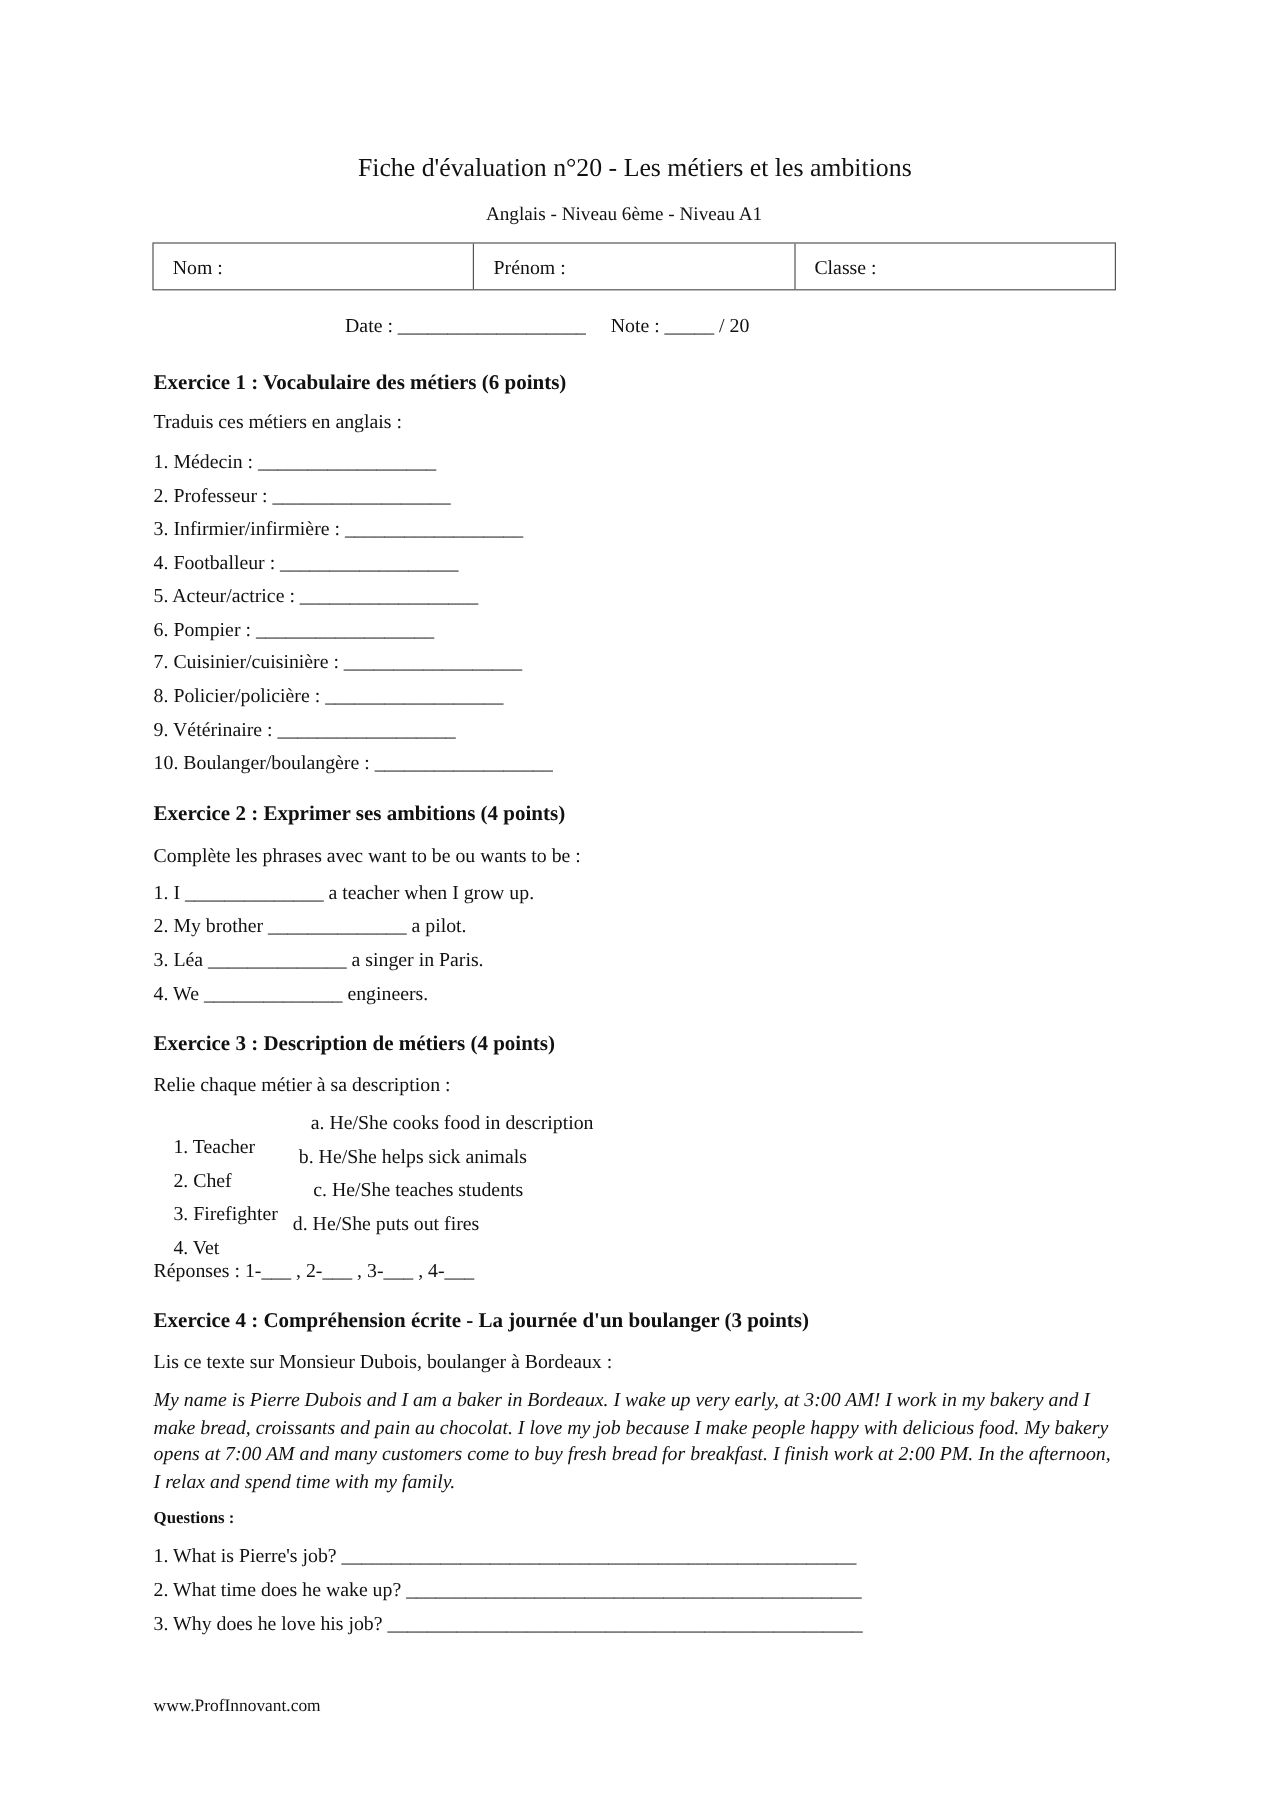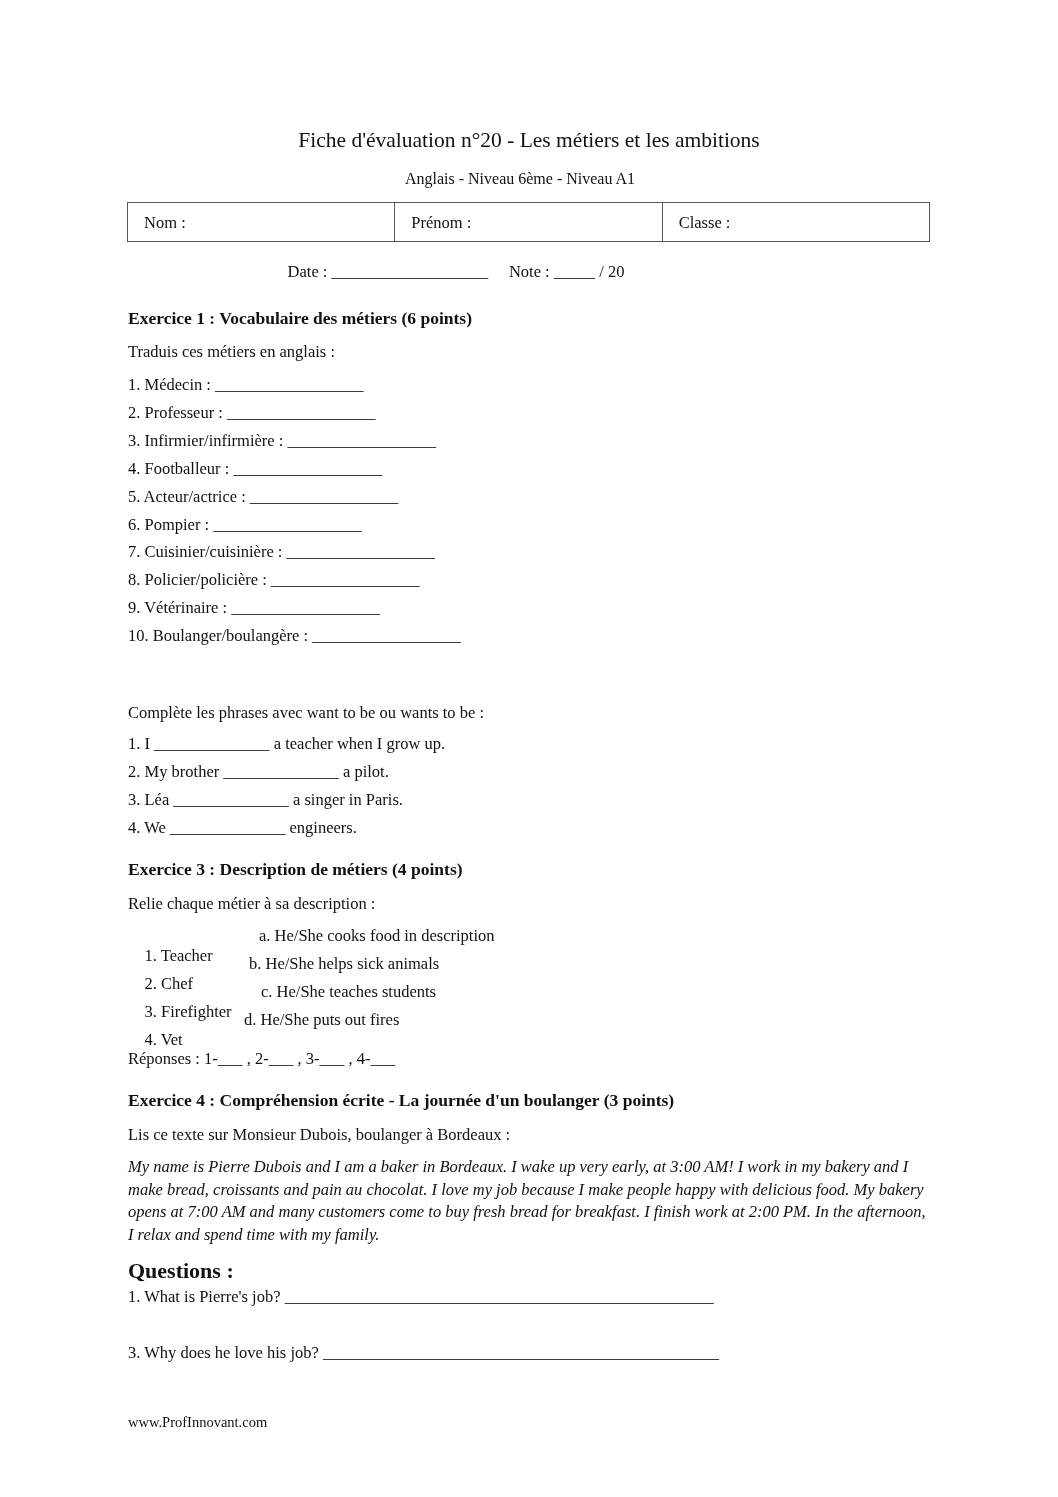--- a/index.html
+++ b/index.html
@@ -67,20 +67,21 @@
   <div class="line" style="top:403px;">2. Professeur : __________________</div>
   <div class="line" style="top:431px;">3. Infirmier/infirmière : __________________</div>
   <div class="line" style="top:459px;">4. Footballeur : __________________</div>
   <div class="line" style="top:487px;">5. Acteur/actrice : __________________</div>
   <div class="line" style="top:515px;">6. Pompier : __________________</div>
   <div class="line" style="top:542px;">7. Cuisinier/cuisinière : __________________</div>
   <div class="line" style="top:570px;">8. Policier/policière : __________________</div>
   <div class="line" style="top:598px;">9. Vétérinaire : __________________</div>
   <div class="line" style="top:626px;">10. Boulanger/boulangère : __________________</div>
 
+  <div class="sec-head" style="top:667px;">Exercice 2 : Exprimer ses ambitions (4 points)</div>
   <div class="line" style="top:703px;">Complète les phrases avec want to be ou wants to be :</div>
   <div class="line" style="top:734px;">1. I ______________ a teacher when I grow up.</div>
   <div class="line" style="top:762px;">2. My brother ______________ a pilot.</div>
   <div class="line" style="top:790px;">3. Léa ______________ a singer in Paris.</div>
   <div class="line" style="top:818px;">4. We ______________ engineers.</div>
 
   <div class="sec-head" style="top:859px;">Exercice 3 : Description de métiers (4 points)</div>
   <div class="line" style="top:894px;">Relie chaque métier à sa description :</div>
 
   <div class="match-row" style="top:926px;">
@@ -99,18 +100,19 @@
     <span>4. Vet</span>
     <span class="desc" style="left:116px;">d. He/She puts out fires</span>
   </div>
 
   <div class="line" style="top:1049px;">Réponses : 1-___ , 2-___ , 3-___ , 4-___</div>
 
   <div class="sec-head" style="top:1090px;">Exercice 4 : Compréhension écrite - La journée d'un boulanger (3 points)</div>
   <div class="line" style="top:1125px;">Lis ce texte sur Monsieur Dubois, boulanger à Bordeaux :</div>
   <div class="passage">My name is Pierre Dubois and I am a baker in Bordeaux. I wake up very early, at 3:00 AM! I work in my bakery and I make bread, croissants and pain au chocolat. I love my job because I make people happy with delicious food. My bakery opens at 7:00 AM and many customers come to buy fresh bread for breakfast. I finish work at 2:00 PM. In the afternoon, I relax and spend time with my family.</div>
 
-  <div class="sec-head" style="top:1258px; font-size:22px;">Questions :</div>
+  <div class="sec-head" style="top:1258px; font-size:14px;">Questions :</div>
   <div class="line" style="top:1287px;">1. What is Pierre's job? ____________________________________________________</div>
+  <div class="line" style="top:1315px;">2. What time does he wake up? ______________________________________________</div>
   <div class="line" style="top:1343px;">3. Why does he love his job? ________________________________________________</div>
 
   <div class="footer">www.ProfInnovant.com</div>
 </div>
 
 </body></html>

